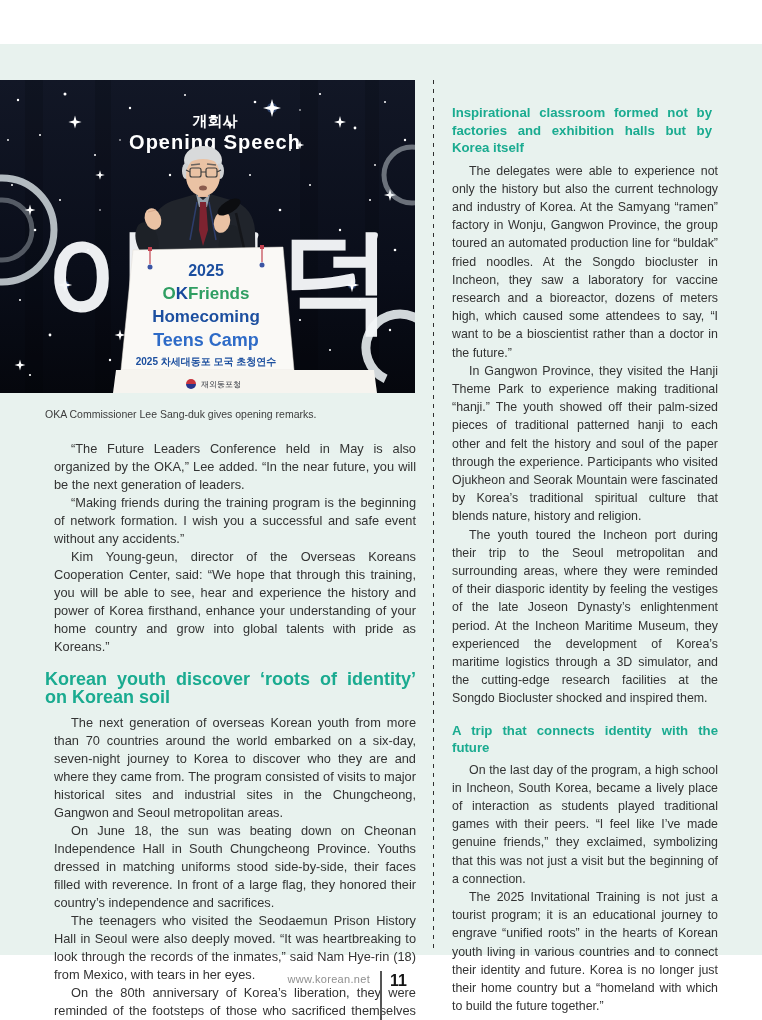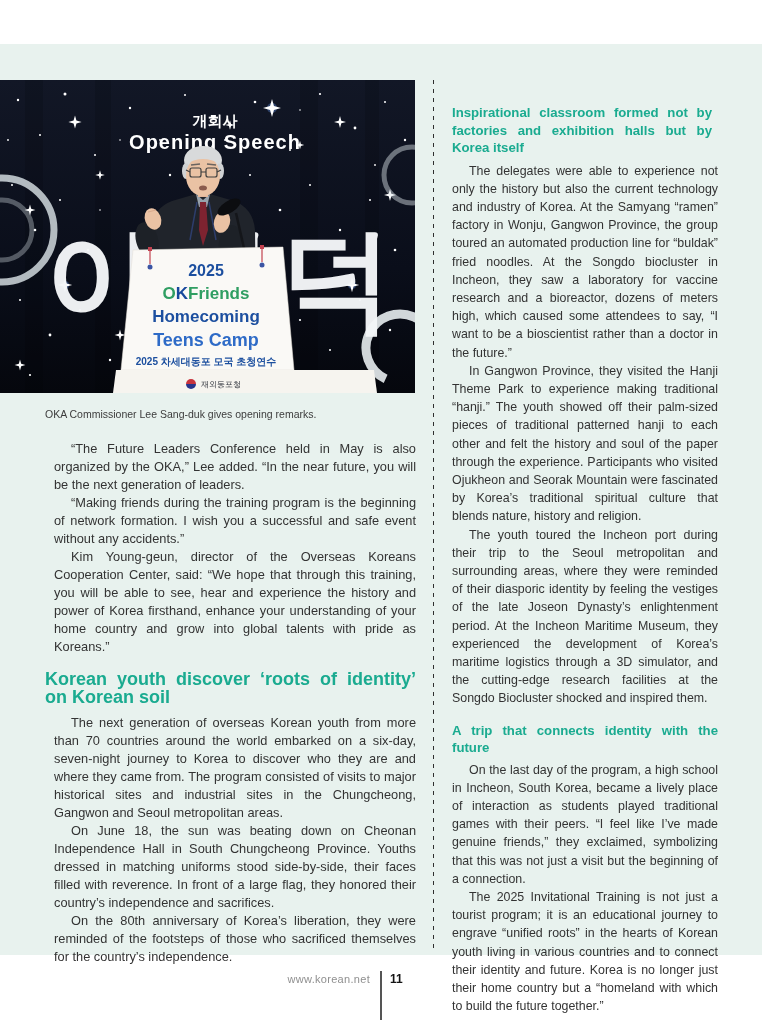--- a/index.html
+++ b/index.html
@@ -17,21 +17,21 @@
   .col-right p{font-size:12.4px;line-height:18.2px;}
   .subhead{font-weight:bold;color:#1aab90;text-align:justify;}
   .col-left .subhead{font-size:18px;line-height:18px;margin:14px 0 8px 0;}
   .col-right .subhead{font-size:13.2px;line-height:17.5px;margin:0 6px 5px 0;}
   .col-right .subhead.mid{margin:14px 0 4px 0;}
   .divider{position:absolute;left:433px;top:80px;width:1.4px;height:870px;
            background:repeating-linear-gradient(to bottom,#2e2e2e 0 4px,transparent 4px 9px);}
   .footer-site{position:absolute;left:230px;top:973px;width:140px;text-align:right;
                font-size:11px;color:#8f8f8f;letter-spacing:.3px;}
   .footer-rule{position:absolute;left:380px;top:971px;width:2px;height:49px;background:#555;}
-  .footer-page{position:absolute;left:390px;top:972px;font-size:12px;font-weight:bold;color:#141414;}
+  .footer-page{position:absolute;left:390px;top:972px;font-size:16px;font-weight:bold;color:#141414;}
 </style>
 </head>
 <body>
 
 <div class="tint-band"></div>
 
 <div class="photo">
   <svg width="415" height="313" viewBox="0 0 415 313">
     <defs>
       <linearGradient id="bg" x1="0" y1="0" x2="0" y2="1">
@@ -180,20 +180,21 @@
 
 <div class="caption">OKA Commissioner Lee Sang-duk gives opening remarks.</div>
 
 <div class="col col-left">
   <p>“The Future Leaders Conference held in May is also organized by the OKA,” Lee added. “In the near future, you will be the next generation of leaders.</p>
   <p>“Making friends during the training program is the beginning of network formation. I wish you a successful and safe event without any accidents.”</p>
   <p>Kim Young-geun, director of the Overseas Koreans Cooperation Center, said: “We hope that through this training, you will be able to see, hear and experience the history and power of Korea firsthand, enhance your understanding of your home country and grow into global talents with pride as Koreans.”</p>
   <div class="subhead">Korean youth discover ‘roots of identity’ on Korean soil</div>
   <p>The next generation of overseas Korean youth from more than 70 countries around the world embarked on a six-day, seven-night journey to Korea to discover who they are and where they came from. The program consisted of visits to major historical sites and industrial sites in the Chungcheong, Gangwon and Seoul metropolitan areas.</p>
   <p>On June 18, the sun was beating down on Cheonan Independence Hall in South Chungcheong Province. Youths dressed in matching uniforms stood side-by-side, their faces filled with reverence. In front of a large flag, they honored their country’s independence and sacrifices.</p>
+  <p>The teenagers who visited the Seodaemun Prison History Hall in Seoul were also deeply moved. “It was heartbreaking to look through the records of the inmates,” said Nam Hye-rin (18) from Mexico, with tears in her eyes.</p>
   <p>On the 80th anniversary of Korea’s liberation, they were reminded of the footsteps of those who sacrificed themselves for the country’s independence.</p>
 
 </div>
 
 <div class="divider"></div>
 
 <div class="col col-right">
   <div class="subhead">Inspirational classroom formed not by factories and exhibition halls but by Korea itself</div>
   <p>The delegates were able to experience not only the history but also the current technology and industry of Korea. At the Samyang “ramen” factory in Wonju, Gangwon Province, the group toured an automated production line for “buldak” fried noodles. At the Songdo biocluster in Incheon, they saw a laboratory for vaccine research and a bioreactor, dozens of meters high, which caused some attendees to say, “I want to be a bioscientist rather than a doctor in the future.”</p>
   <p>In Gangwon Province, they visited the Hanji Theme Park to experience making traditional “hanji.” The youth showed off their palm-sized pieces of traditional patterned hanji to each other and felt the history and soul of the paper through the experience. Participants who visited Ojukheon and Seorak Mountain were fascinated by Korea’s traditional spiritual culture that blends nature, history and religion.</p>

